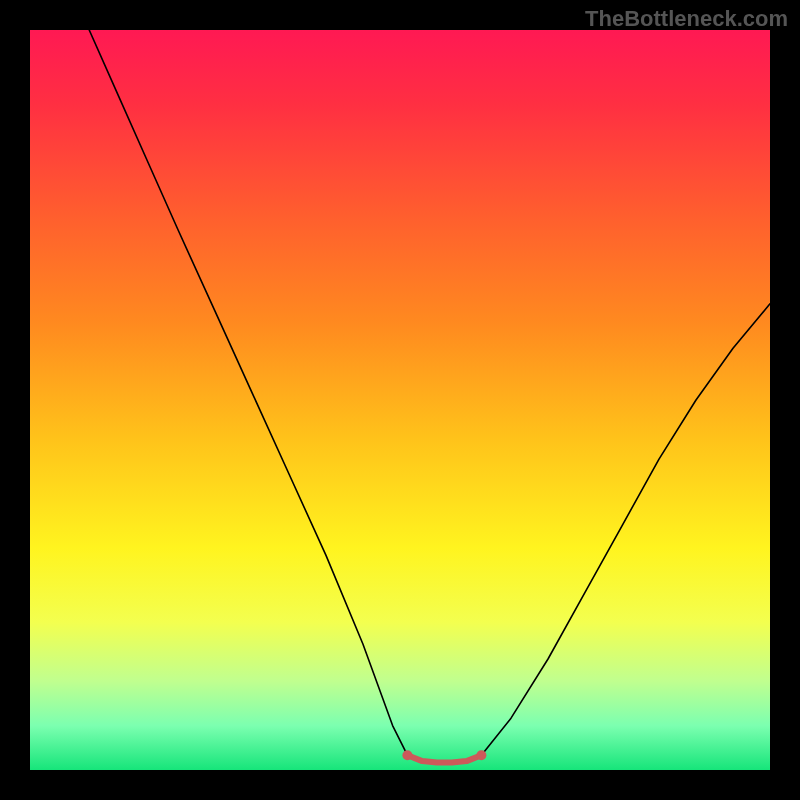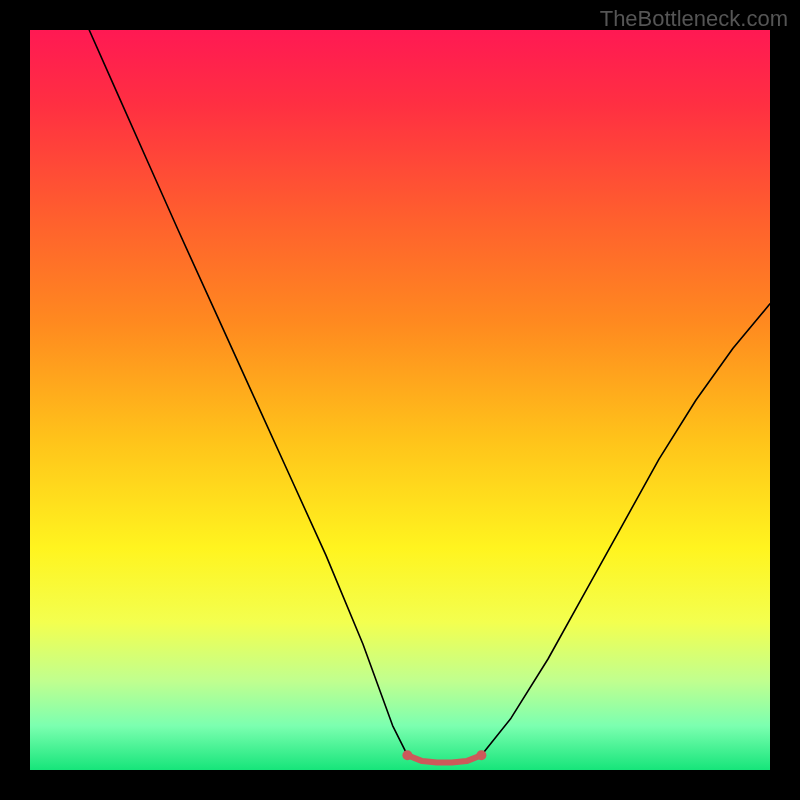--- a/index.html
+++ b/index.html
@@ -10,21 +10,21 @@
     position: relative;
     overflow: hidden;
     font-family: Arial, sans-serif;
   }
   .watermark {
     position: absolute;
     top: 6px;
     right: 12px;
     color: #555;
     font-size: 22px;
-    font-weight: 400;
+    font-weight: 700;
     z-index: 10;
   }
   .frame {
     position: absolute;
     left: 30px;
     top: 30px;
     width: 740px;
     height: 740px;
     background: #000;
   }

